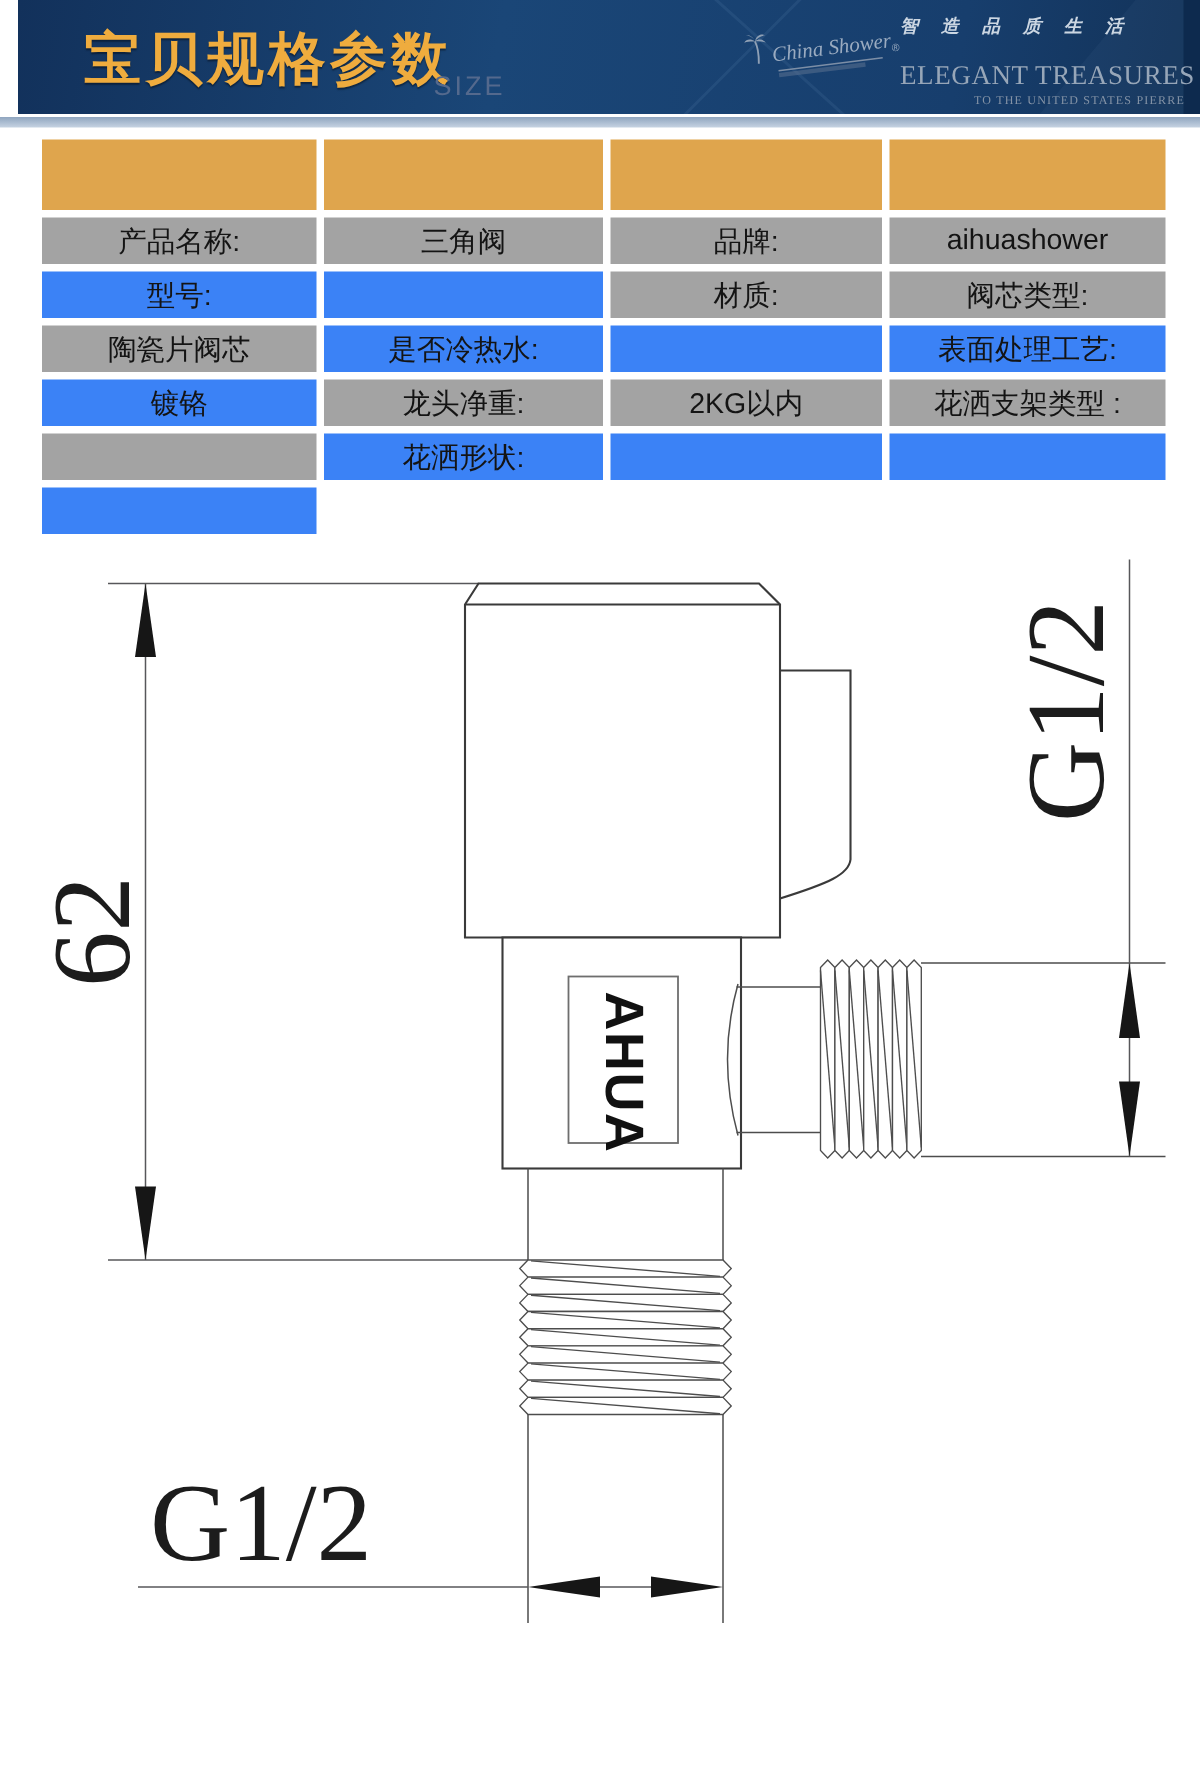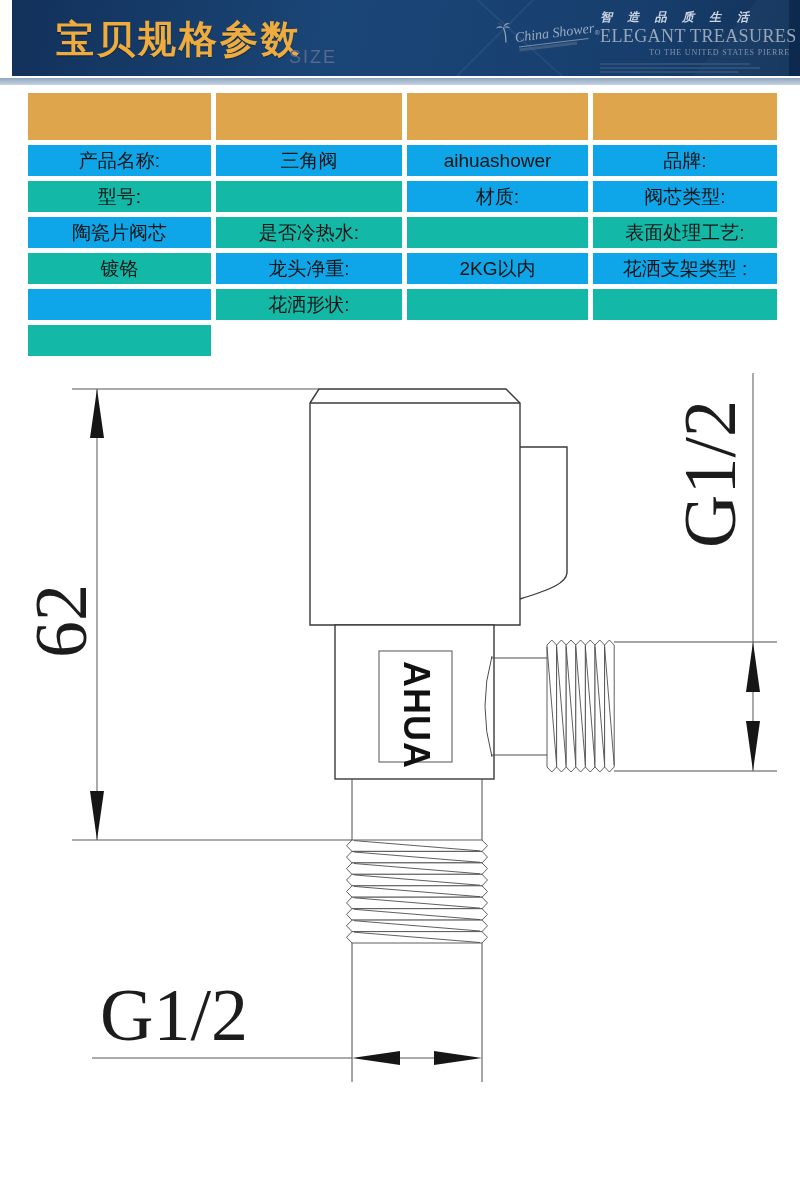--- a/index.html
+++ b/index.html
@@ -20,38 +20,38 @@
   .logo{position:absolute;left:484px;top:12px;width:104px;height:50px;color:#93a4ba;transform:rotate(-7deg);}
   .logo-row{display:flex;align-items:flex-end;}
   .logo-script{font-family:"Liberation Serif","DejaVu Serif",serif;font-style:italic;font-size:14px;
           color:#9aabc0;white-space:nowrap;}
   .logo-reg{font-size:7px;vertical-align:super;color:#9aabc0;}
   .logo-bar{height:1px;background:#7c8ea6;margin:1px 0 1px 22px;width:70px;}
   .logo-tiny{height:3px;background:#5b7190;margin-left:22px;width:58px;opacity:.55;}
   .brand-block{position:absolute;left:588px;top:9px;width:190px;}
   .slogan-cn{font-size:12px;font-weight:bold;color:#cbd6e2;letter-spacing:6px;white-space:nowrap;font-style:italic;}
   .brand-en{font-family:"Liberation Serif","DejaVu Serif",serif;font-size:18px;color:#97a6b8;
-          margin-top:0;letter-spacing:0.4px;white-space:nowrap;}
+          margin-top:14px;letter-spacing:0.4px;white-space:nowrap;}
   .brand-sub{font-family:"Liberation Serif","DejaVu Serif",serif;font-size:8px;color:#8493a6;
           letter-spacing:0.8px;margin-top:1px;white-space:nowrap;text-align:right;}
   .fineprint{margin-top:6px;}
   .fineprint i{display:block;height:2px;background:#2e5076;margin:2px 0;}
   .fp1{width:150px;} .fp2{width:160px;} .fp3{width:138px;}
   .strip{position:absolute;top:78px;left:0;width:800px;height:7px;
           background:linear-gradient(#8fa5bf,#c6d3e2);}
 
   
   .spec-table{position:absolute;top:93px;left:28px;width:749px;display:grid;
           grid-template-columns:183px 186px 181px 184px;
           grid-template-rows:47px repeat(6,31px);gap:5px;}
   .spec-table .hd{background:#dfa54d;}
   .spec-table .cell{display:flex;align-items:center;justify-content:center;
           font-size:19px;color:#141414;white-space:nowrap;overflow:hidden;}
-  .spec-table .light{background:#0ea5e9;}
-  .spec-table .dark{background:#14b8a6;}
+  .spec-table .light{background:#a3a3a3;}
+  .spec-table .dark{background:#3b82f6;}
 
   
   .drawing{position:absolute;top:370px;left:0;}
   .dimtext{font-family:"Liberation Serif","DejaVu Serif",serif;fill:#1c1c1c;}
   .brandtext{font-family:"Liberation Sans","DejaVu Sans",sans-serif;font-weight:bold;fill:#111;}
 </style>
 </head>
 <body>
 
 <div class="page">
@@ -95,22 +95,22 @@
   <div class="strip"></div>
 
   <div class="spec-table">
     <div class="hd"></div>
     <div class="hd"></div>
     <div class="hd"></div>
     <div class="hd"></div>
 
     <div class="cell light">产品名称:</div>
     <div class="cell light">三角阀</div>
+    <div class="cell light">品牌:</div>
     <div class="cell light">aihuashower</div>
-    <div class="cell light">品牌:</div>
 
     <div class="cell dark">型号:</div>
     <div class="cell dark"></div>
 
     <div class="cell light">材质:</div>
     <div class="cell light">阀芯类型:</div>
     <div class="cell light">陶瓷片阀芯</div>
 
     <div class="cell dark">是否冷热水:</div>
     <div class="cell dark"></div>

